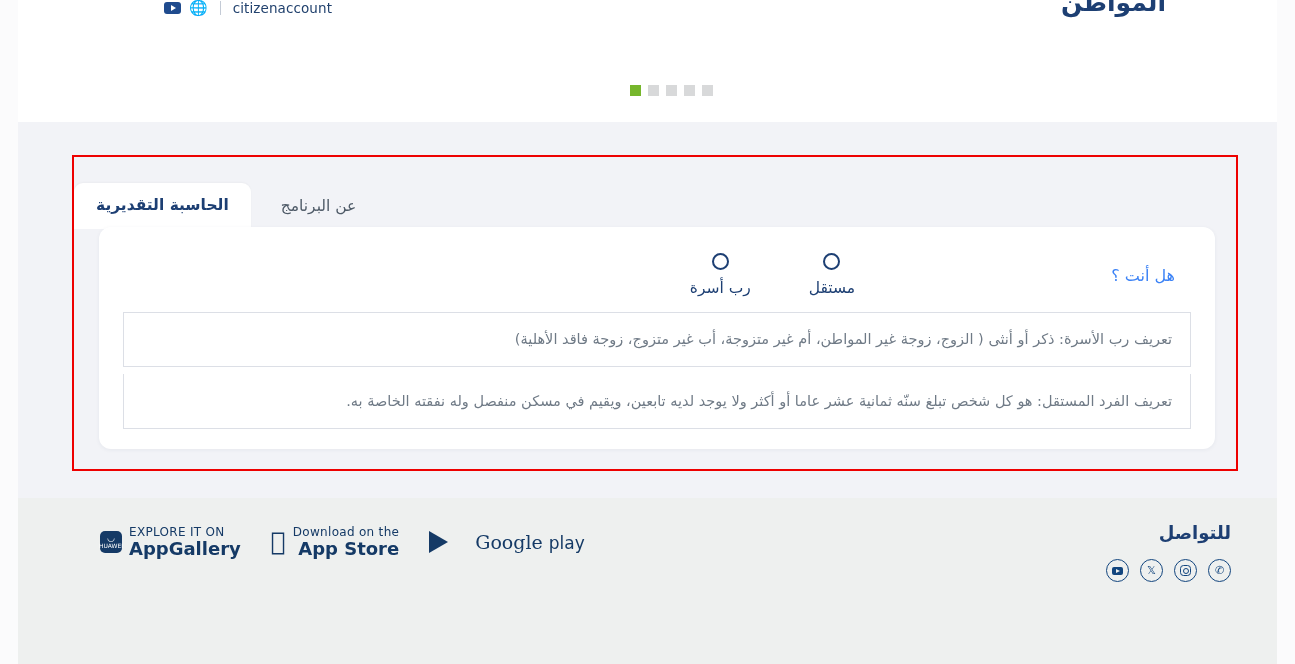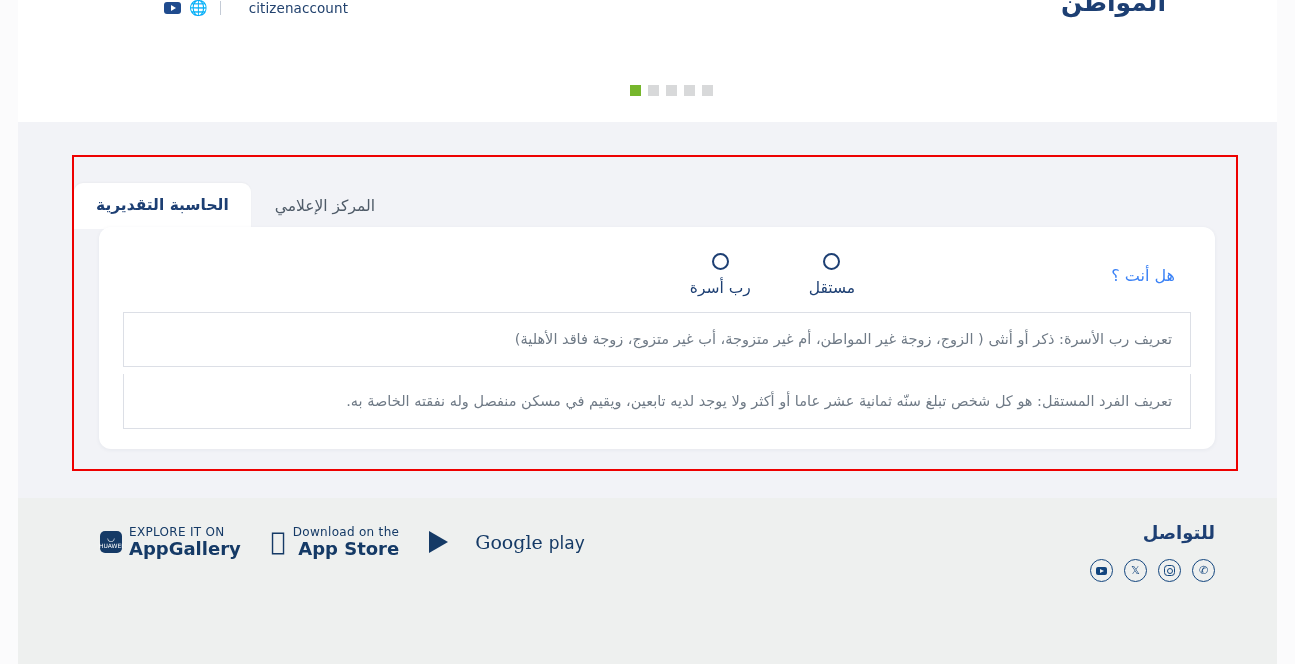--- a/index.html
+++ b/index.html
@@ -25,21 +25,21 @@
     width: 17px; height: 12px; background: #1f4b8e; border-radius: 3px;
     display: flex; align-items: center; justify-content: center;
   }
   .yt-badge .tri {
     width: 0; height: 0; border-left: 5px solid #ffffff;
     border-top: 3.2px solid transparent; border-bottom: 3.2px solid transparent;
     margin-left: 1px;
   }
   .globe-ic { color: #1f4b8e; font-size: 15px; line-height: 1; }
   .vdiv { width: 1px; height: 14px; background: #c4cbd6; margin: 0 4px; }
-  .cit-text { color: #22426e; font-size: 13.5px; letter-spacing: .1px; direction: ltr; margin-left: 16px; }
+  .cit-text { color: #22426e; font-size: 13.5px; letter-spacing: .1px; direction: ltr; }
 
   .hero-ar {
     position: absolute; left: 1043px; top: -12px;
     color: #1d3f73; font-size: 25px; font-weight: bold;
   }
 
   .dots {
     position: absolute; left: 612px; top: 85px;
     display: flex; gap: 7px;
   }
@@ -55,21 +55,21 @@
   
   .red-frame {
     position: absolute; left: 72px; top: 155px; width: 1166px; height: 316px;
     border: 2px solid #ee0000;
   }
 
   
   .tabs {
     position: absolute; left: 0; top: 0; width: 100%; height: 72px;
     display: flex; flex-direction: row-reverse; align-items: flex-end;
-    justify-content: flex-start; padding-right: 16px; gap: 6px;
+    justify-content: flex-start; padding-right: 16px; gap: 12px;
   }
   .tab {
     font-size: 15.5px; color: #4f5b68; padding: 10px 18px 14px 18px;
     white-space: nowrap; cursor: pointer;
   }
   .tab.active {
     background: #ffffff; color: #1d3f73; font-weight: bold;
     border-radius: 9px 9px 0 0; padding: 13px 22px 15px 22px;
     box-shadow: 0 -1px 2px rgba(0,0,0,.03);
   }
@@ -103,21 +103,21 @@
   .defbox.one { top: 85px; height: 55px; }
   .defbox.two { top: 147px; height: 55px; border-top: none; }
   .def-text { color: #6f7a86; font-size: 14.5px; line-height: 1.4; }
 
   
   .footer {
     position: absolute; left: 18px; top: 498px; width: 1259px; height: 166px;
     background: #eef0ef;
   }
   .f-contact {
-    position: absolute; right: 62px; top: 24px; text-align: right;
+    position: absolute; right: 46px; top: 24px; text-align: right;
   }
   .f-contact-title { color: #1d3f73; font-size: 18px; font-weight: bold; }
   .social-row { display: flex; flex-direction: row; gap: 11px; margin-top: 16px; justify-content: flex-end; }
   .soc {
     width: 23px; height: 23px; border-radius: 50%; border: 1.6px solid #12457e;
     display: flex; align-items: center; justify-content: center;
     color: #12457e; font-size: 11px; cursor: pointer;
   }
   .soc .yt-in {
     width: 11px; height: 8px; background: #12457e; border-radius: 2px;
@@ -178,21 +178,21 @@
       <span class="dot active"></span>
     </div>
   </div>
 
   <div class="mid-band"></div>
 
   <div class="red-frame">
 
     <div class="tabs">
       <div class="tab active">الحاسبة التقديرية</div>
-      <div class="tab">المركز الإعلامي</div>
+      <div class="tab">عن البرنامج</div>
     </div>
 
     <div class="card">
 
       <div class="qrow">
         <span class="qlabel">هل أنت ؟</span>
         <span class="opts">
           <span class="opt">
             <span class="radio"></span>
             <span class="opt-label">مستقل</span>

